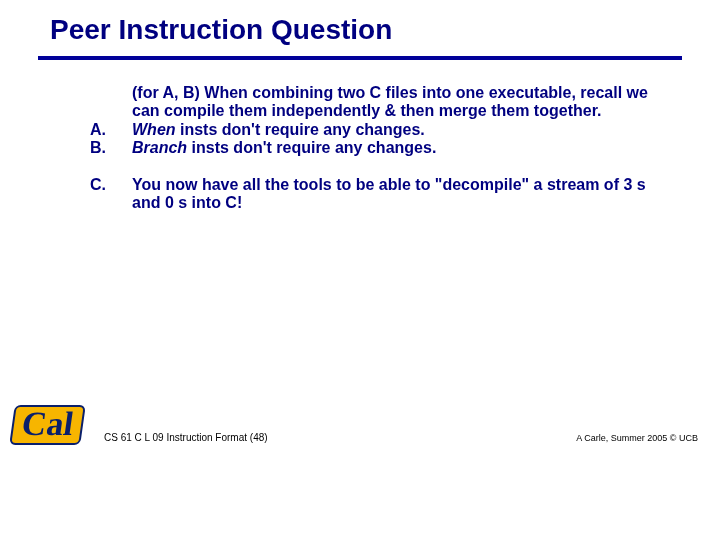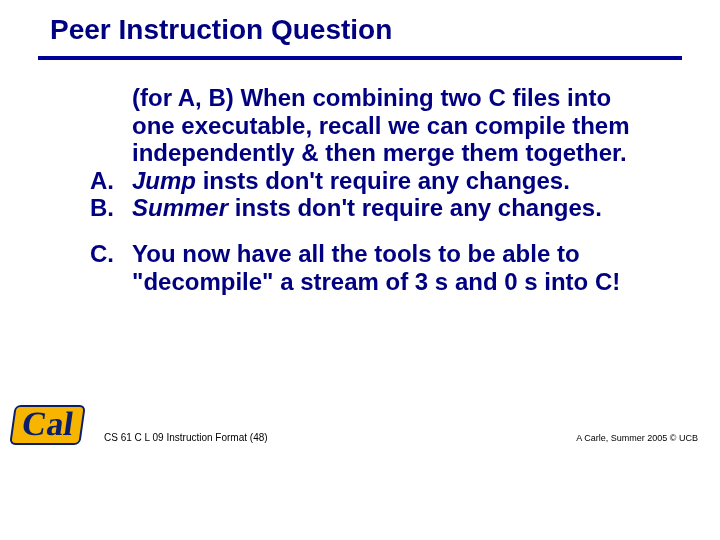--- a/index.html
+++ b/index.html
@@ -25,21 +25,21 @@
     font-weight: bold;
     padding: 14px 0 6px 50px;
   }
   .rule {
     margin: 4px 38px 0 38px;
     height: 4px;
     background: #000099;
   }
   .body-area {
     padding: 24px 60px 0 90px;
-    font-size: 24px;
+    font-size: 16px;
     line-height: 1.15;
     font-weight: bold;
   }
   .intro {
     margin-left: 42px;
     margin-bottom: 0px;
   }
   .item-row {
     display: flex;
   }
@@ -107,28 +107,28 @@
   <div class="title">Peer Instruction Question</div>
   <div class="rule"></div>
 
   <div class="body-area">
 
     <div class="intro">(for A, B) When combining two C files into one executable, recall we can compile them independently &amp; then merge them together.</div>
 
     <div class="item-row">
       <div class="item-label">A.</div>
       <div class="item-text">
-        <span class="ital">Jump</span><span> insts don't require any changes.</span>
+        <span class="ital">When</span><span> insts don't require any changes.</span>
       </div>
     </div>
 
     <div class="item-row">
       <div class="item-label">B.</div>
       <div class="item-text">
-        <span class="ital">Summer</span><span> insts don't require any changes.</span>
+        <span class="ital">Branch</span><span> insts don't require any changes.</span>
       </div>
     </div>
 
     <div class="gap"></div>
 
     <div class="item-row">
       <div class="item-label">C.</div>
       <div class="item-text">You now have all the tools to be able to "decompile" a stream of 3 s and 0 s into C!</div>
     </div>
 

